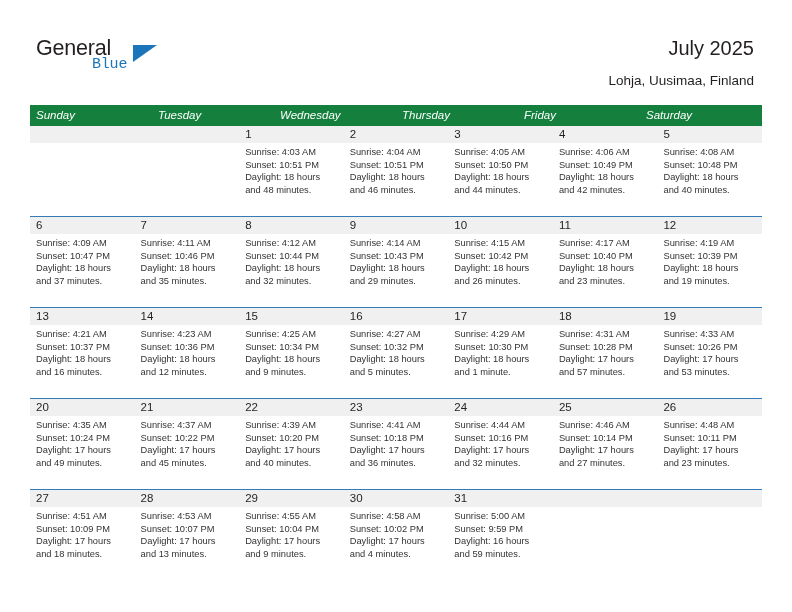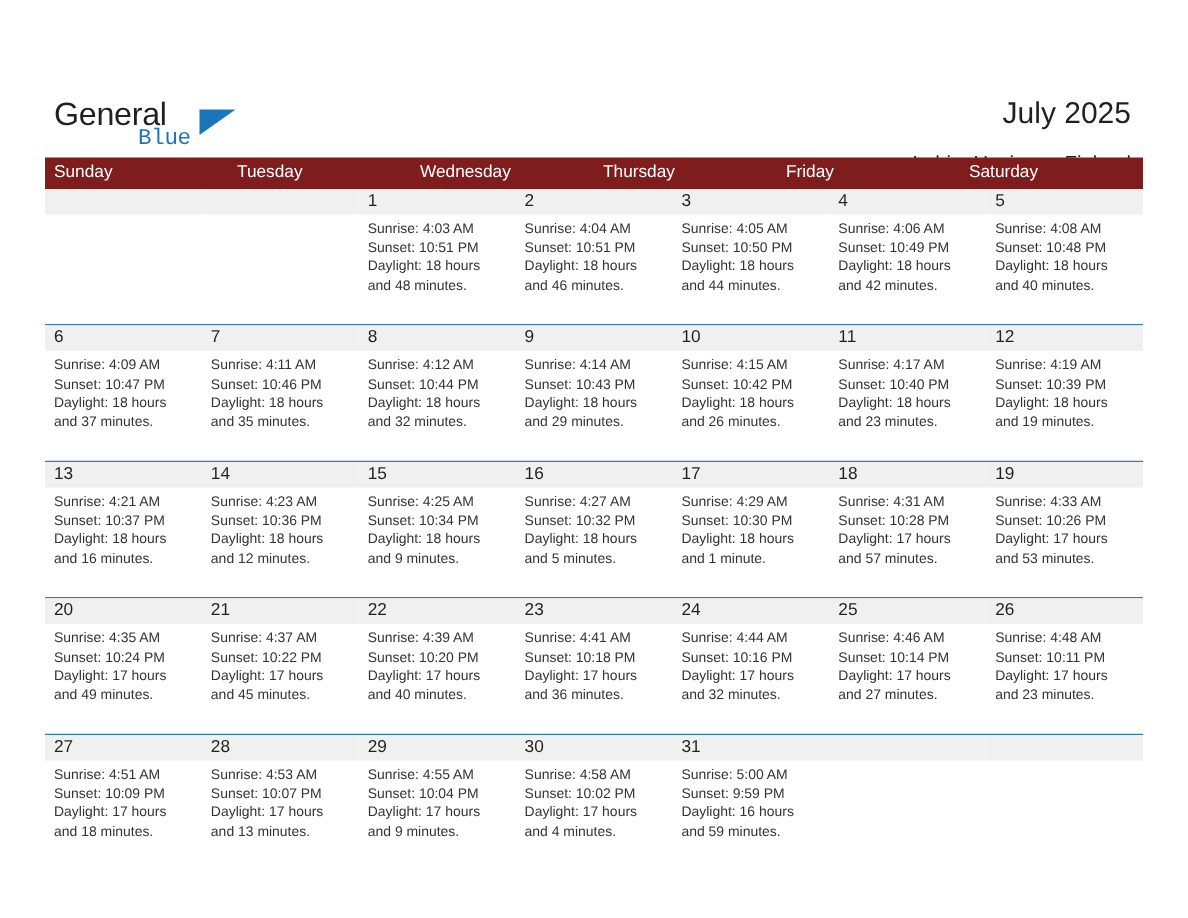--- a/index.html
+++ b/index.html
@@ -21,21 +21,20 @@
     height: 612px;
     box-sizing: border-box;
   }
 
   
   .header {
     position: absolute;
     left: 0; top: 0;
     width: 792px;
     height: 104px;
-    margin-top: 28px;
   }
   .logo {
     position: absolute;
     left: 36px;
     top: 36px;
     width: 200px;
     height: 52px;
   }
   .logo-general {
     position: absolute;
@@ -87,22 +86,23 @@
 
   
   .calendar {
     position: absolute;
     left: 30px;
     top: 105px;
     width: 732px;
   }
   .dow-row {
     display: flex;
-    background: #7f1d1d;
+    background: #15803d;
     height: 21px;
+    font-style: italic;
   }
   .dow-cell {
     flex: 1 1 0;
     color: #ffffff;
     font-size: 11.5px;
     line-height: 21px;
     padding-left: 6px;
     box-sizing: border-box;
     overflow: hidden;
     white-space: nowrap;

